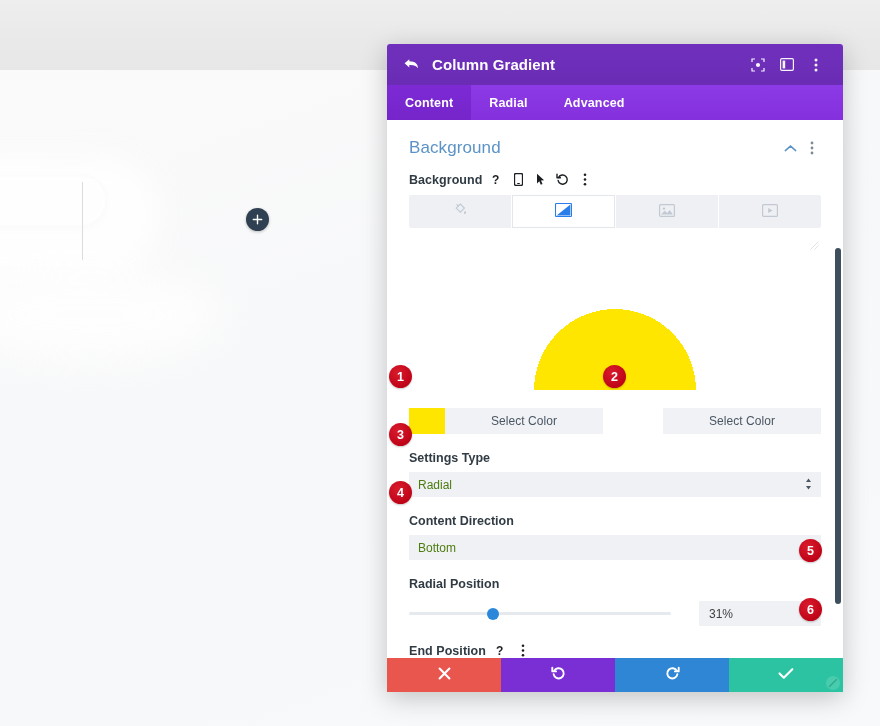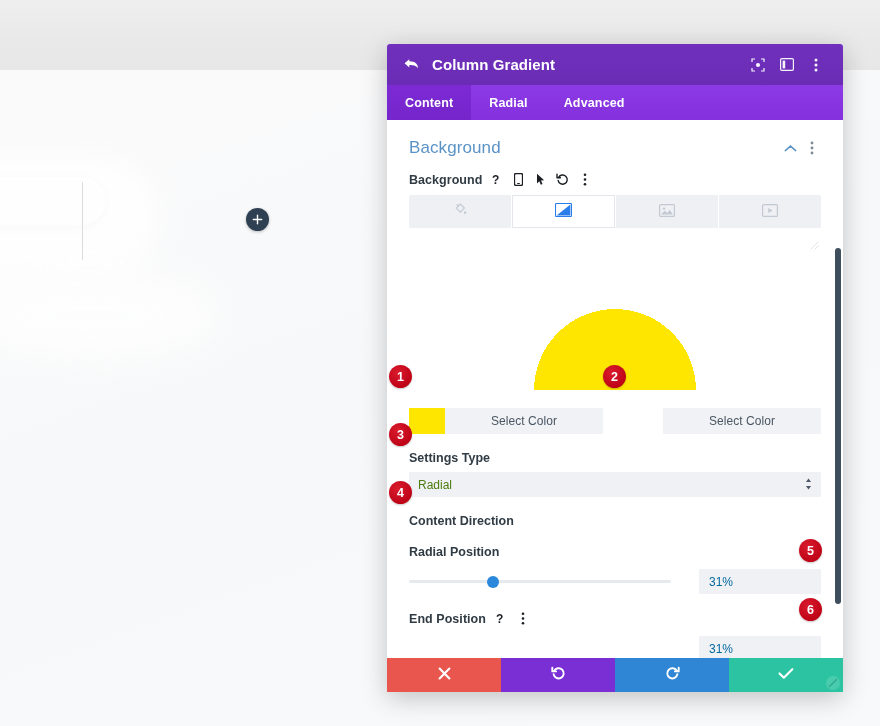--- a/index.html
+++ b/index.html
@@ -351,21 +351,21 @@
     cursor: grab;
   }
   .value-box {
     width: 122px;
     height: 25px;
     background: #eff1f4;
     display: flex;
     align-items: center;
     padding: 0 10px;
     font-size: 12px;
-    color: #0369a1;
+    color: #404040;
     box-sizing: border-box;
     border-radius: 1px;
   }
 
   
   .badge {
     position: absolute;
     width: 23px; height: 23px;
     border-radius: 50%;
     background: #c8071c;
@@ -593,20 +593,29 @@
             <svg width="7" height="12" viewBox="0 0 7 12" aria-hidden="true">
               <path d="M3.5 0.6 6 4H1z" fill="#4a5663"></path>
               <path d="M3.5 11.4 1 8h5z" fill="#4a5663"></path>
             </svg>
           </span>
         </div>
       </div>
 
       <div class="field-block">
         <div class="field-title">Content Direction</div>
+        <div class="select-box">
+          <span class="val">Bottom</span>
+          <span class="select-arrows">
+            <svg width="7" height="12" viewBox="0 0 7 12" aria-hidden="true">
+              <path d="M3.5 0.6 6 4H1z" fill="#4a5663"></path>
+              <path d="M3.5 11.4 1 8h5z" fill="#4a5663"></path>
+            </svg>
+          </span>
+        </div>
       </div>
 
       <div class="field-block">
         <div class="field-title">Radial Position</div>
         <div class="slider-row">
           <div class="slider-track-wrap">
             <div class="slider-track"></div>
             <div class="slider-handle" id="start-handle" style="left: 77.5px;"></div>
           </div>
           <div class="value-box">

